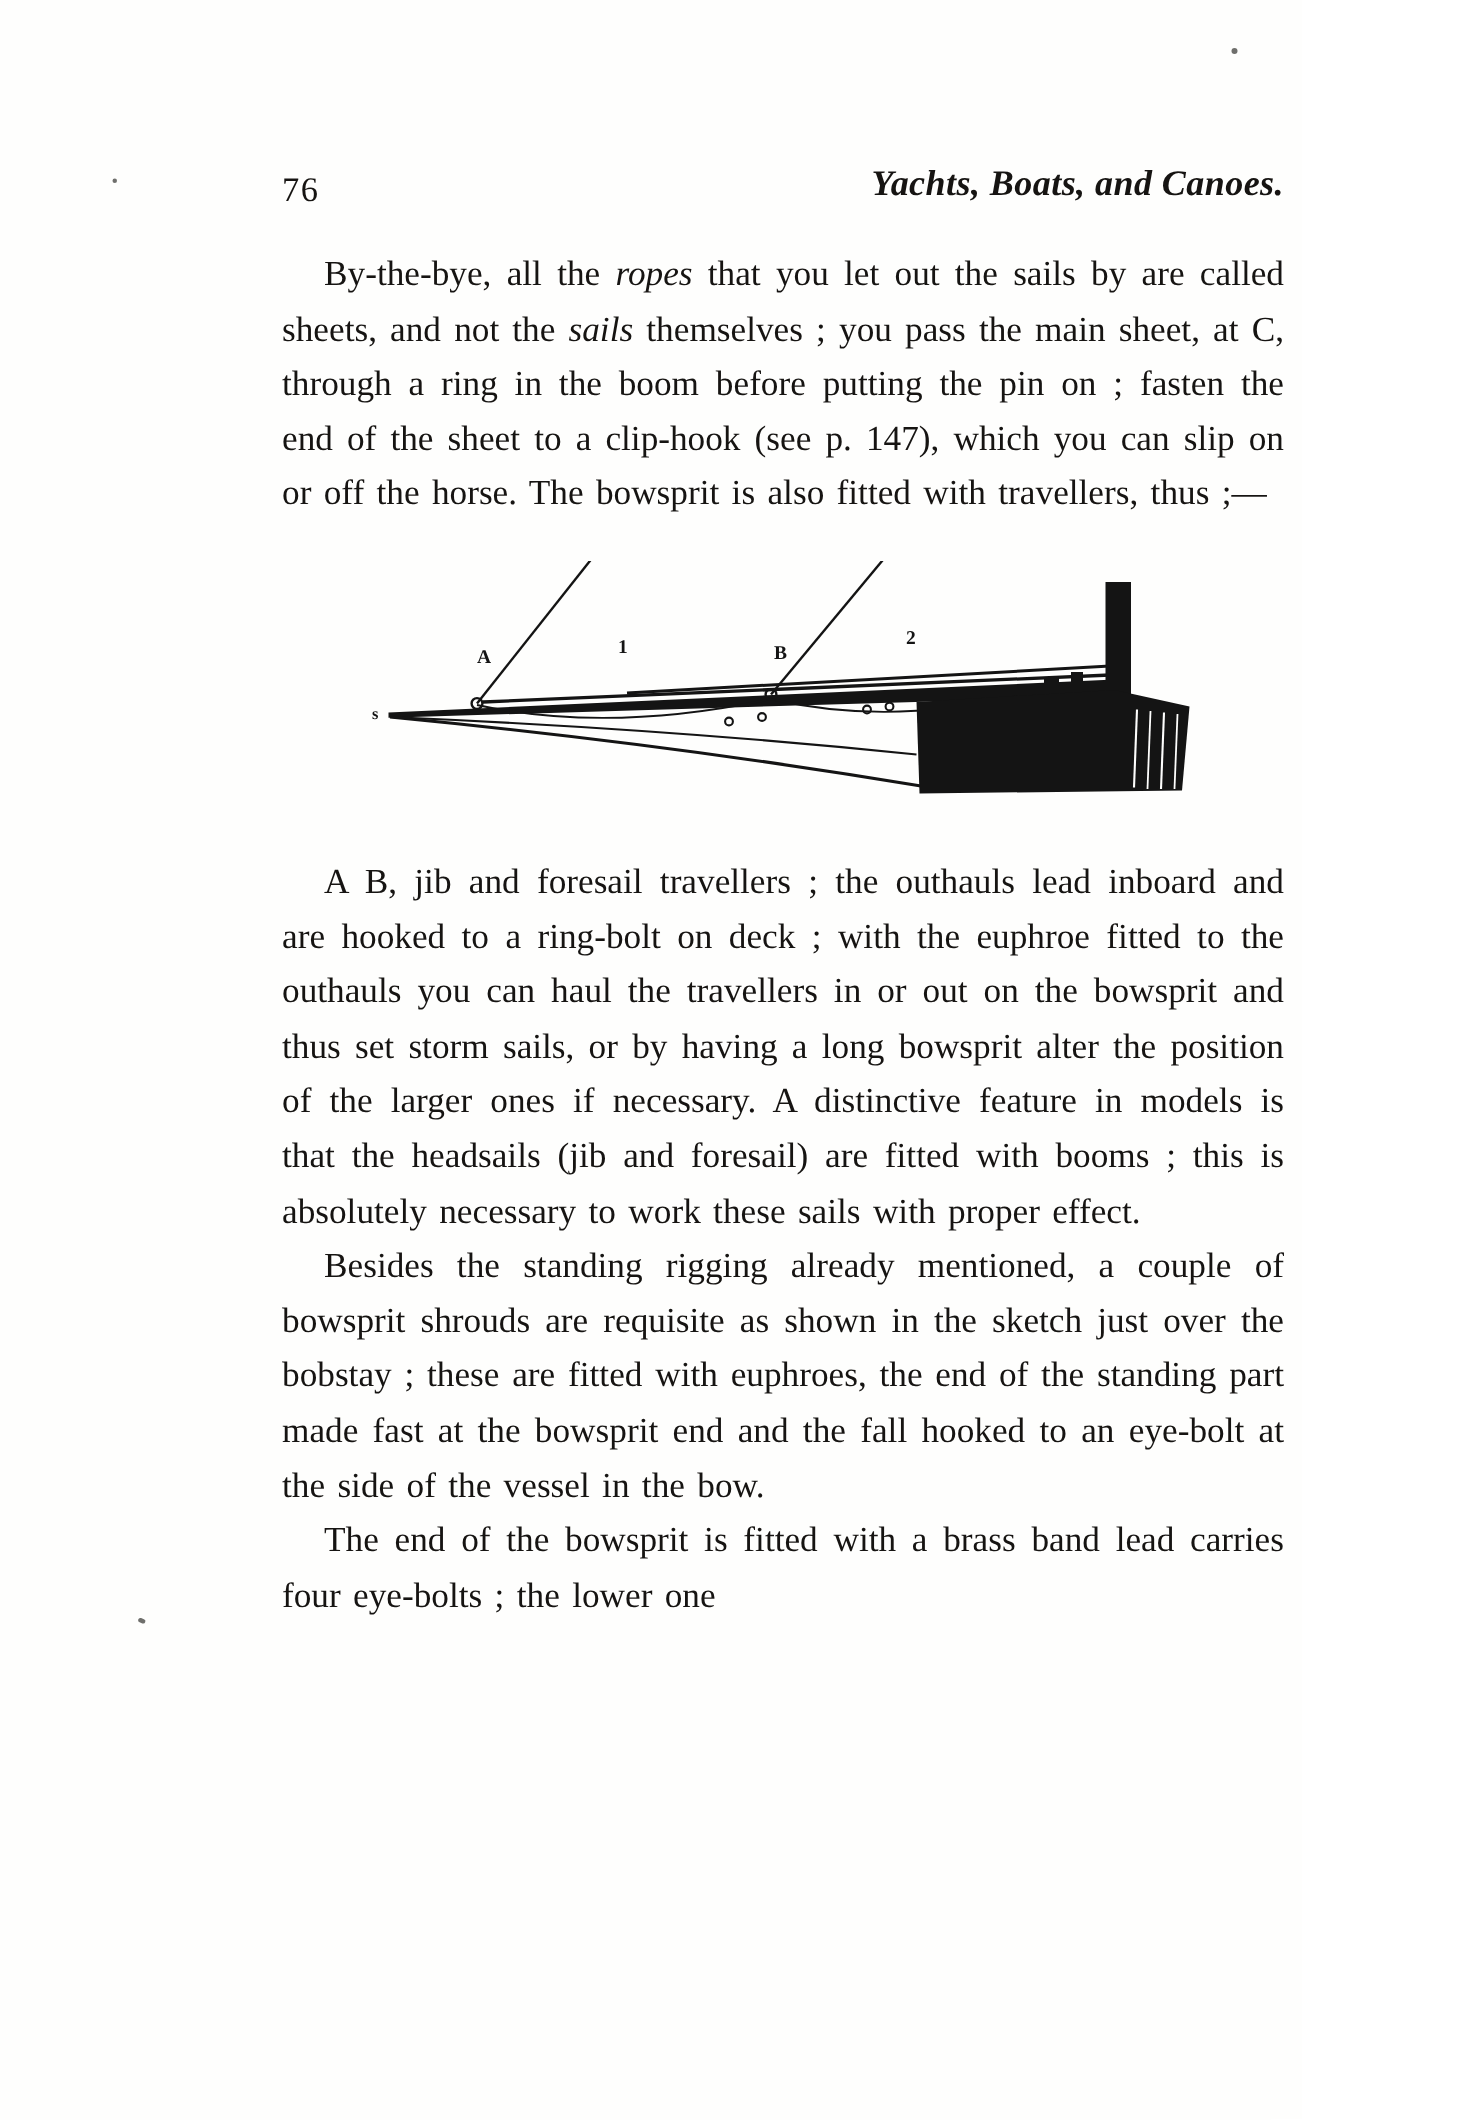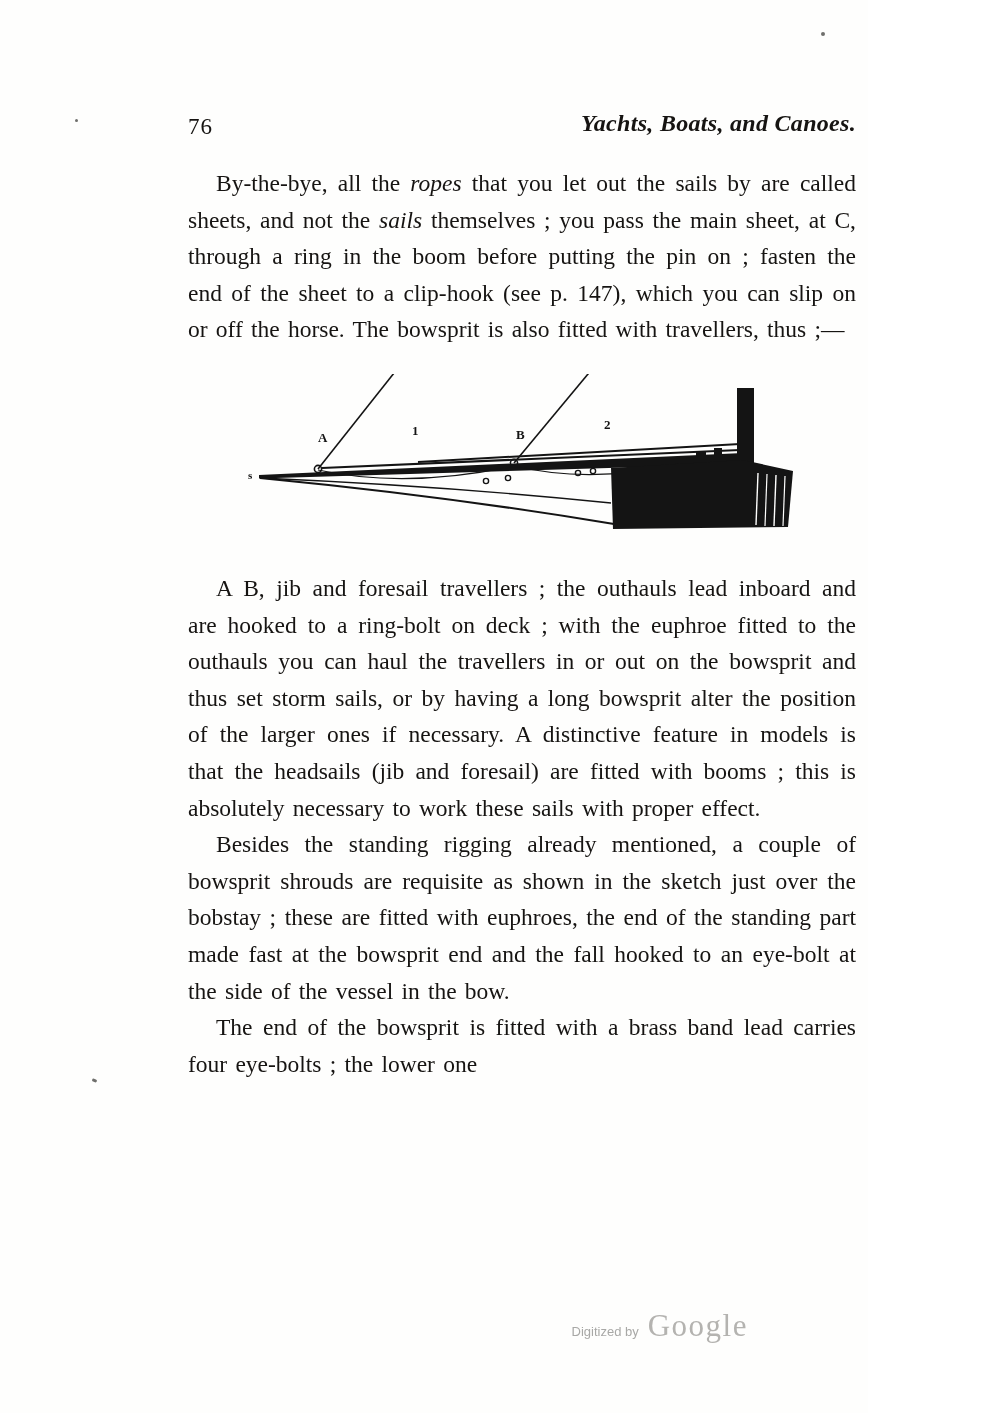--- a/index.html
+++ b/index.html
@@ -174,18 +174,14 @@
     </div>
 
     <p class="para"><span>A B, jib and foresail travellers ; the outhauls lead inboard and are hooked to a ring-bolt on deck ; with the euphroe fitted to the outhauls you can haul the travellers in or out on the bowsprit and thus set storm sails, or by having a long bowsprit alter the position of the larger ones if necessary.  A distinctive feature in models is that the headsails (jib and foresail) are fitted with booms ; this is absolutely necessary to work these sails with proper effect.</span></p>
 
     <p class="para"><span>Besides the standing rigging already mentioned, a couple of bowsprit shrouds are requisite as shown in the sketch just over the bobstay ; these are fitted with euphroes, the end of the standing part made fast at the bowsprit end and the fall hooked to an eye-bolt at the side of the vessel in the bow.</span></p>
 
     <p class="para"><span>The end of the bowsprit is fitted with a brass band lead carries four eye-bolts ; the lower one</span></p>
 
   </div>
 
-  <div class="footer">
-    <span class="digitized-by">Digitized by</span>
-    <span class="google-logo">Google</span>
-  </div>
 
 </div>
 
 </body></html>

